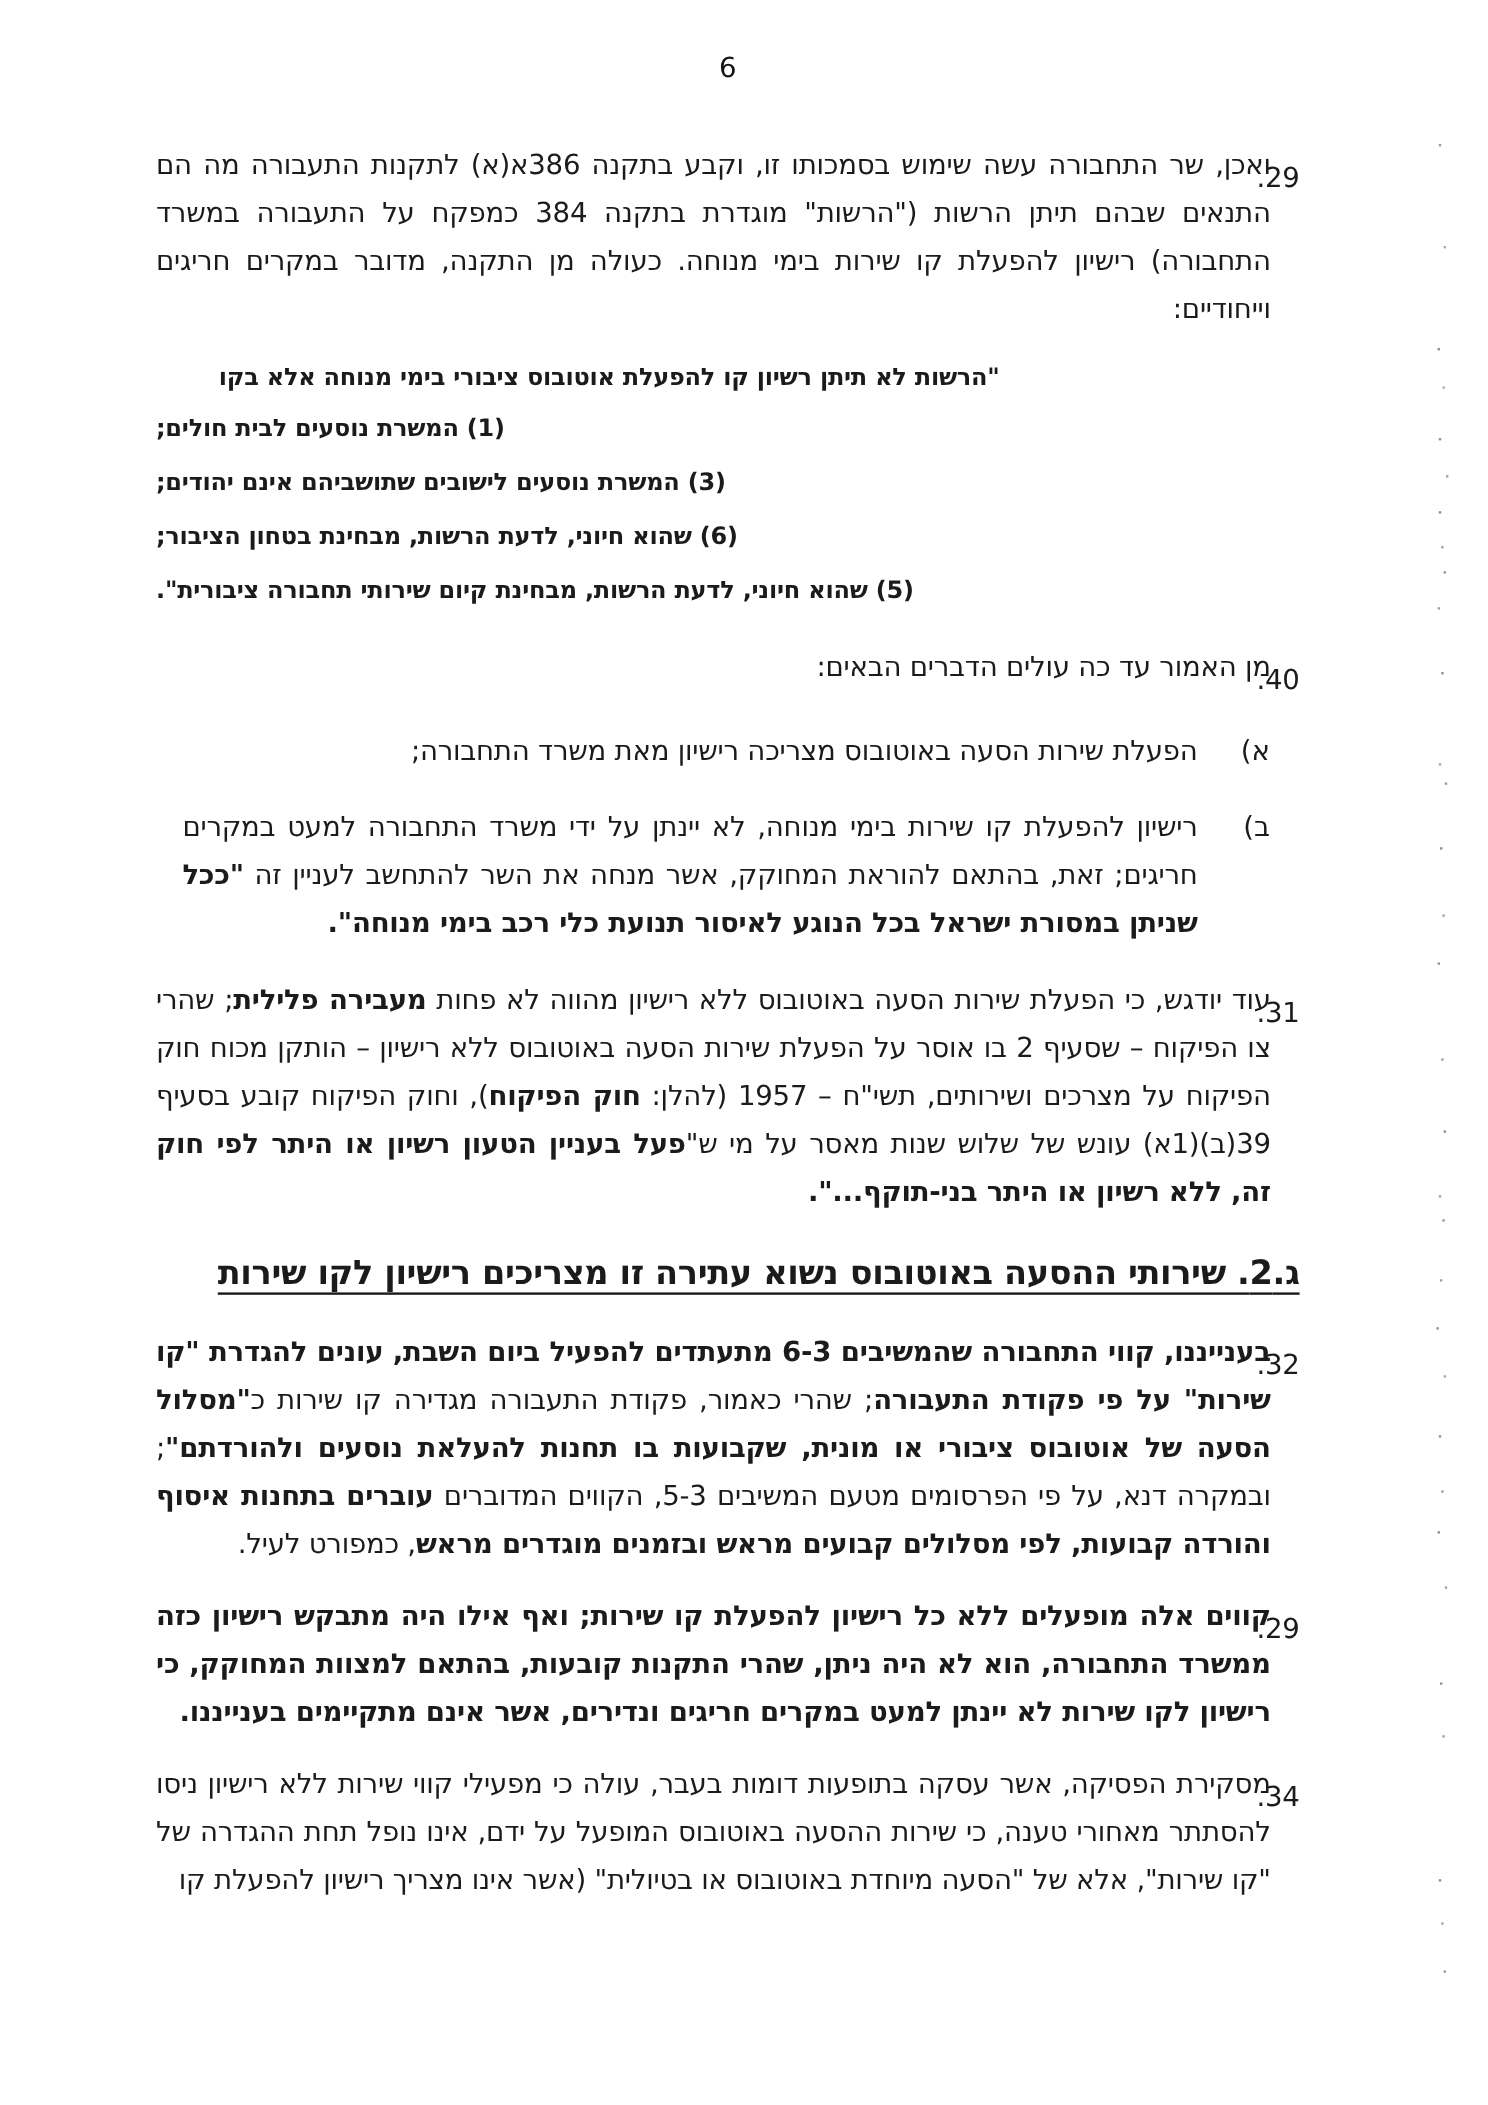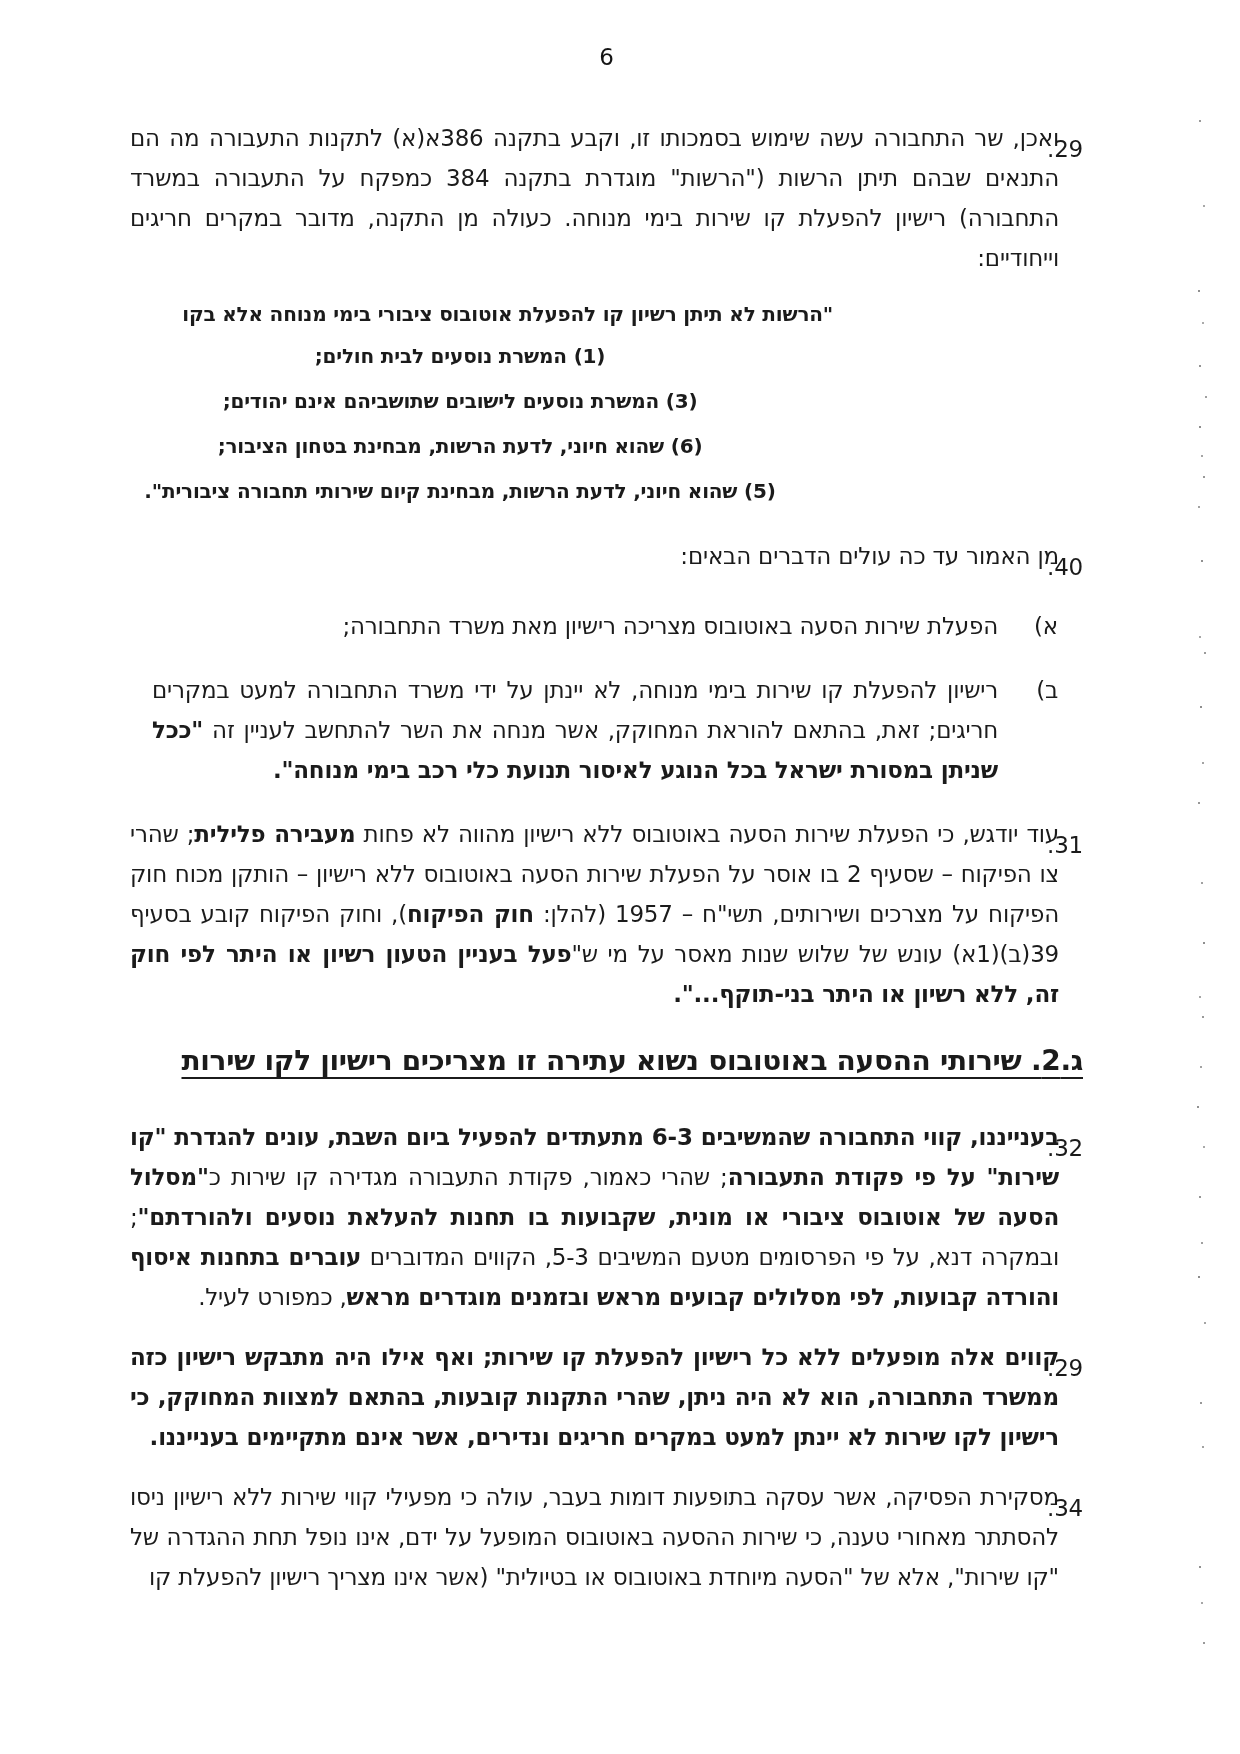--- a/index.html
+++ b/index.html
@@ -43,21 +43,21 @@
     width:590px;
     text-align:center;
     font-weight:bold;
     font-size:20px;
     line-height:40px;
     letter-spacing:-0.2px;
   }
   .qline{white-space:nowrap;}
   .qitems{
     margin-right:293px;
-    text-align:center;
+    text-align:left;
     font-weight:bold;
     font-size:20px;
     line-height:45px;
     letter-spacing:-0.2px;
   }
   .sub{
     position:relative;
     margin-right:25px;
     font-size:23px;
     line-height:40px;
@@ -68,21 +68,21 @@
   .sub .stext{margin-right:60px;text-align:justify;margin-left:22px;}
 
   .heading{
     font-size:28px;
     font-weight:bold;
     text-align:right;
     text-decoration:underline;
     text-underline-offset:7px;
     text-decoration-thickness:2px;
     margin-top:30px;
-    margin-bottom:40px;
+    margin-bottom:30px;
     letter-spacing:-0.3px;
   }
   .mt30{margin-top:30px;}
   .mt20{margin-top:20px;}
   
   .speckles{
     position:absolute;top:0;left:0;width:2px;height:2px;background:transparent;
     box-shadow:
       1199px 120px 0 0 #9a9a9a, 1203px 205px 0 0 #a8a8a8, 1198px 290px 0 0 #8f8f8f,
       1202px 322px 0 0 #ababab, 1199px 365px 0 0 #949494, 1205px 396px 0 0 #a0a0a0,

